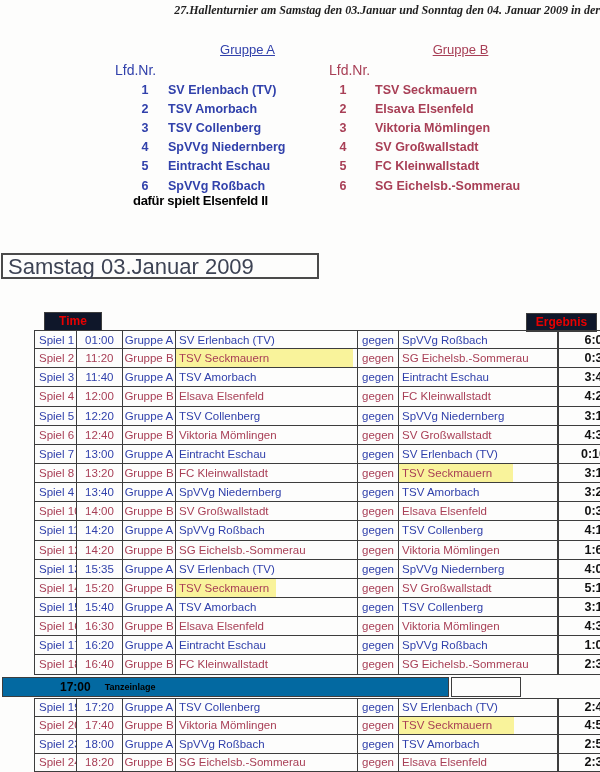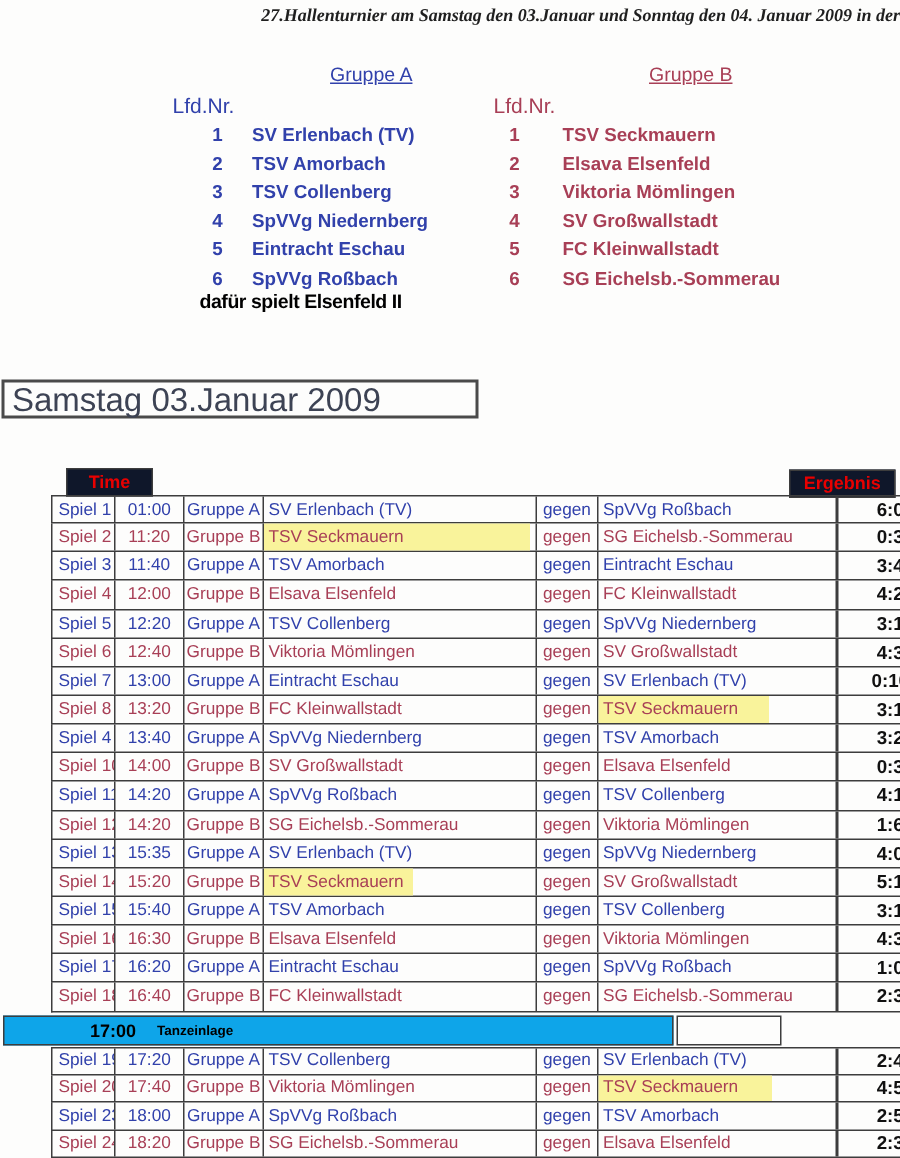--- a/index.html
+++ b/index.html
@@ -61,21 +61,21 @@
   .c-time{width:46px;justify-content:center;}
   .c-gruppe{width:53px;justify-content:center;}
   .c-team1{width:182px;padding-left:3px;}
   .c-gegen{width:41px;justify-content:center;}
   .c-team2{width:159px;padding-left:3px;}
   .c-result{width:70px;border-right:none;border-left:1px solid var(--border);
     justify-content:center;font-weight:bold;font-size:12.5px;color:var(--ink);}
   
   .break-row{position:absolute;left:2px;top:677px;width:595px;height:20px;display:flex;}
   .break-main{width:447px;box-sizing:border-box;border:1px solid var(--border);
-    display:flex;align-items:center;background:#0ea5e9;text-align:right;}
+    display:flex;align-items:center;background:#0369a1;text-align:right;}
   .break-result{width:70px;margin-left:2px;box-sizing:border-box;
     border:1px solid var(--border);}
   .break-time{margin-left:57px;font-weight:bold;font-size:12px;color:#000;}
   .break-label{margin-left:14px;font-weight:bold;font-size:9px;color:#000;}
 </style>
 </head>
 <body>
 
 <div class="page" style="--blue: #3141ab; --red: #a83f56; --hdr-red: #e80000; --hl: #f9f39b; --ink: #111111; --day: #3d4354;">
 

